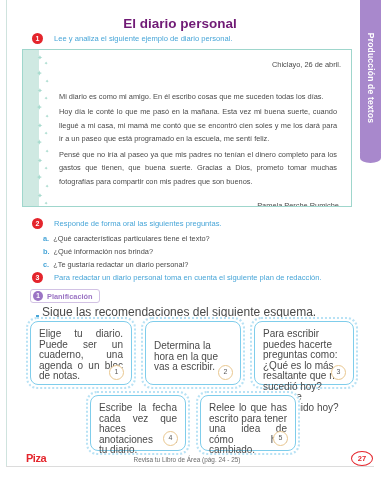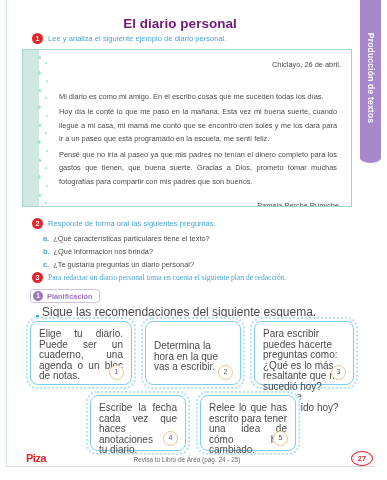--- a/index.html
+++ b/index.html
@@ -75,21 +75,21 @@
     color: #701a75;
     font-size: 13.5px;
     font-weight: bold;
   }
 
   
   .activity {
     position: absolute;
     display: flex;
     align-items: flex-start;
-    gap: 5px;
+    gap: 11px;
     padding-left: 16px;
   }
   .num-badge {
     flex: 0 0 auto;
     width: 11px; height: 11px;
     border-radius: 50%;
     background: #e4252c;
     color: #ffffff;
     font-size: 7px;
     font-weight: bold;
@@ -97,21 +97,21 @@
     text-align: center;
   }
   .activity-text {
     color: #49a6d8;
     font-size: 7.6px;
     line-height: 11px;
   }
   #activity-1 { left: 16px; top: 33px; }
   #activity-2 { left: 16px; top: 218px; }
   #activity-3 { left: 16px; top: 272px; }
-  #activity-3 .activity-text { width: 330px; font-family: Liberation Serif, serif; }
+  #activity-3 .activity-text { width: 330px; }
 
   
   .diary-card {
     position: absolute;
     left: 22px; top: 49px;
     width: 330px; height: 158px;
     background: #ffffff;
     border: 1px solid #9fd6cc;
     box-sizing: border-box;
     overflow: hidden;
@@ -349,21 +349,21 @@
     <div class="subq">
       <span class="subq-letter">a.</span>
       <span>¿Qué características particulares tiene el texto?</span>
     </div>
     <div class="subq">
       <span class="subq-letter">b.</span>
       <span>¿Qué información nos brinda?</span>
     </div>
     <div class="subq">
       <span class="subq-letter">c.</span>
-      <span>¿Te gustaría preguntas un diario personal?</span>
+      <span>¿Te gustaría redactar un diario personal?</span>
     </div>
   </div>
 
   <div class="activity" id="activity-3">
     <span class="num-badge">3</span>
     <span class="activity-text">Para redactar un diario personal toma en cuenta el siguiente plan de redacción.</span>
   </div>
 
   <div class="plan-chip">
     <span class="plan-chip-num">1</span>

